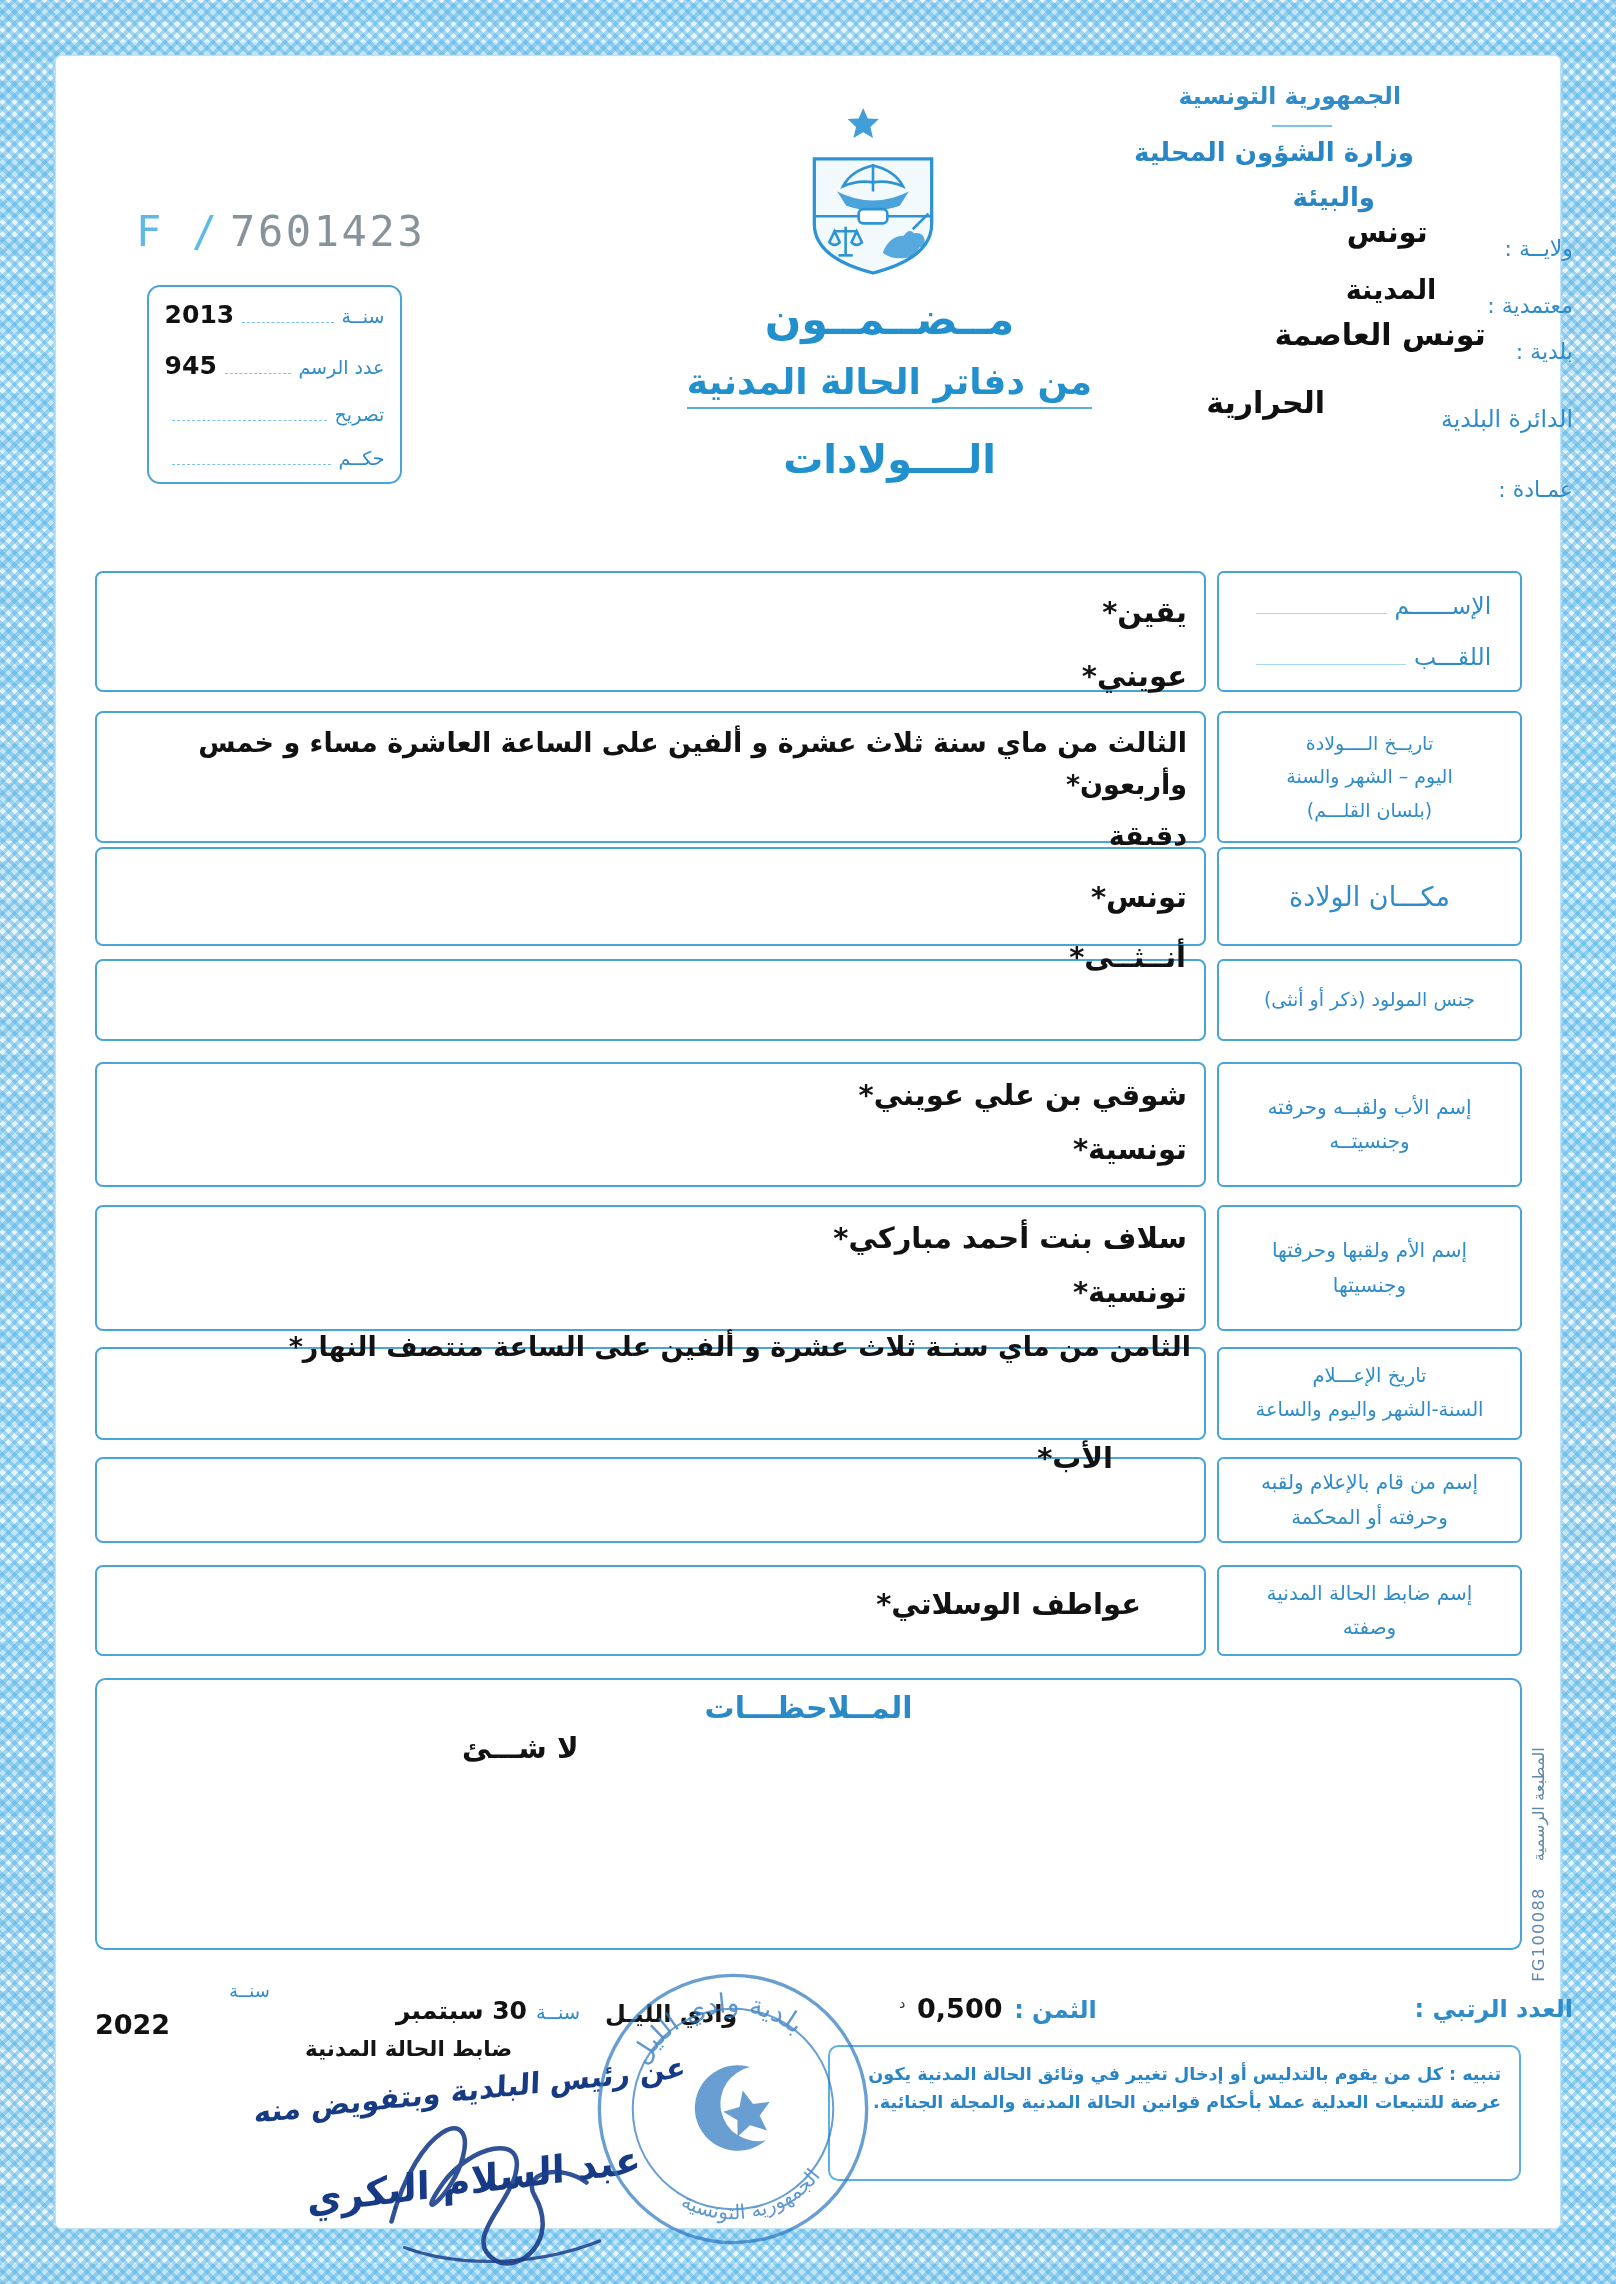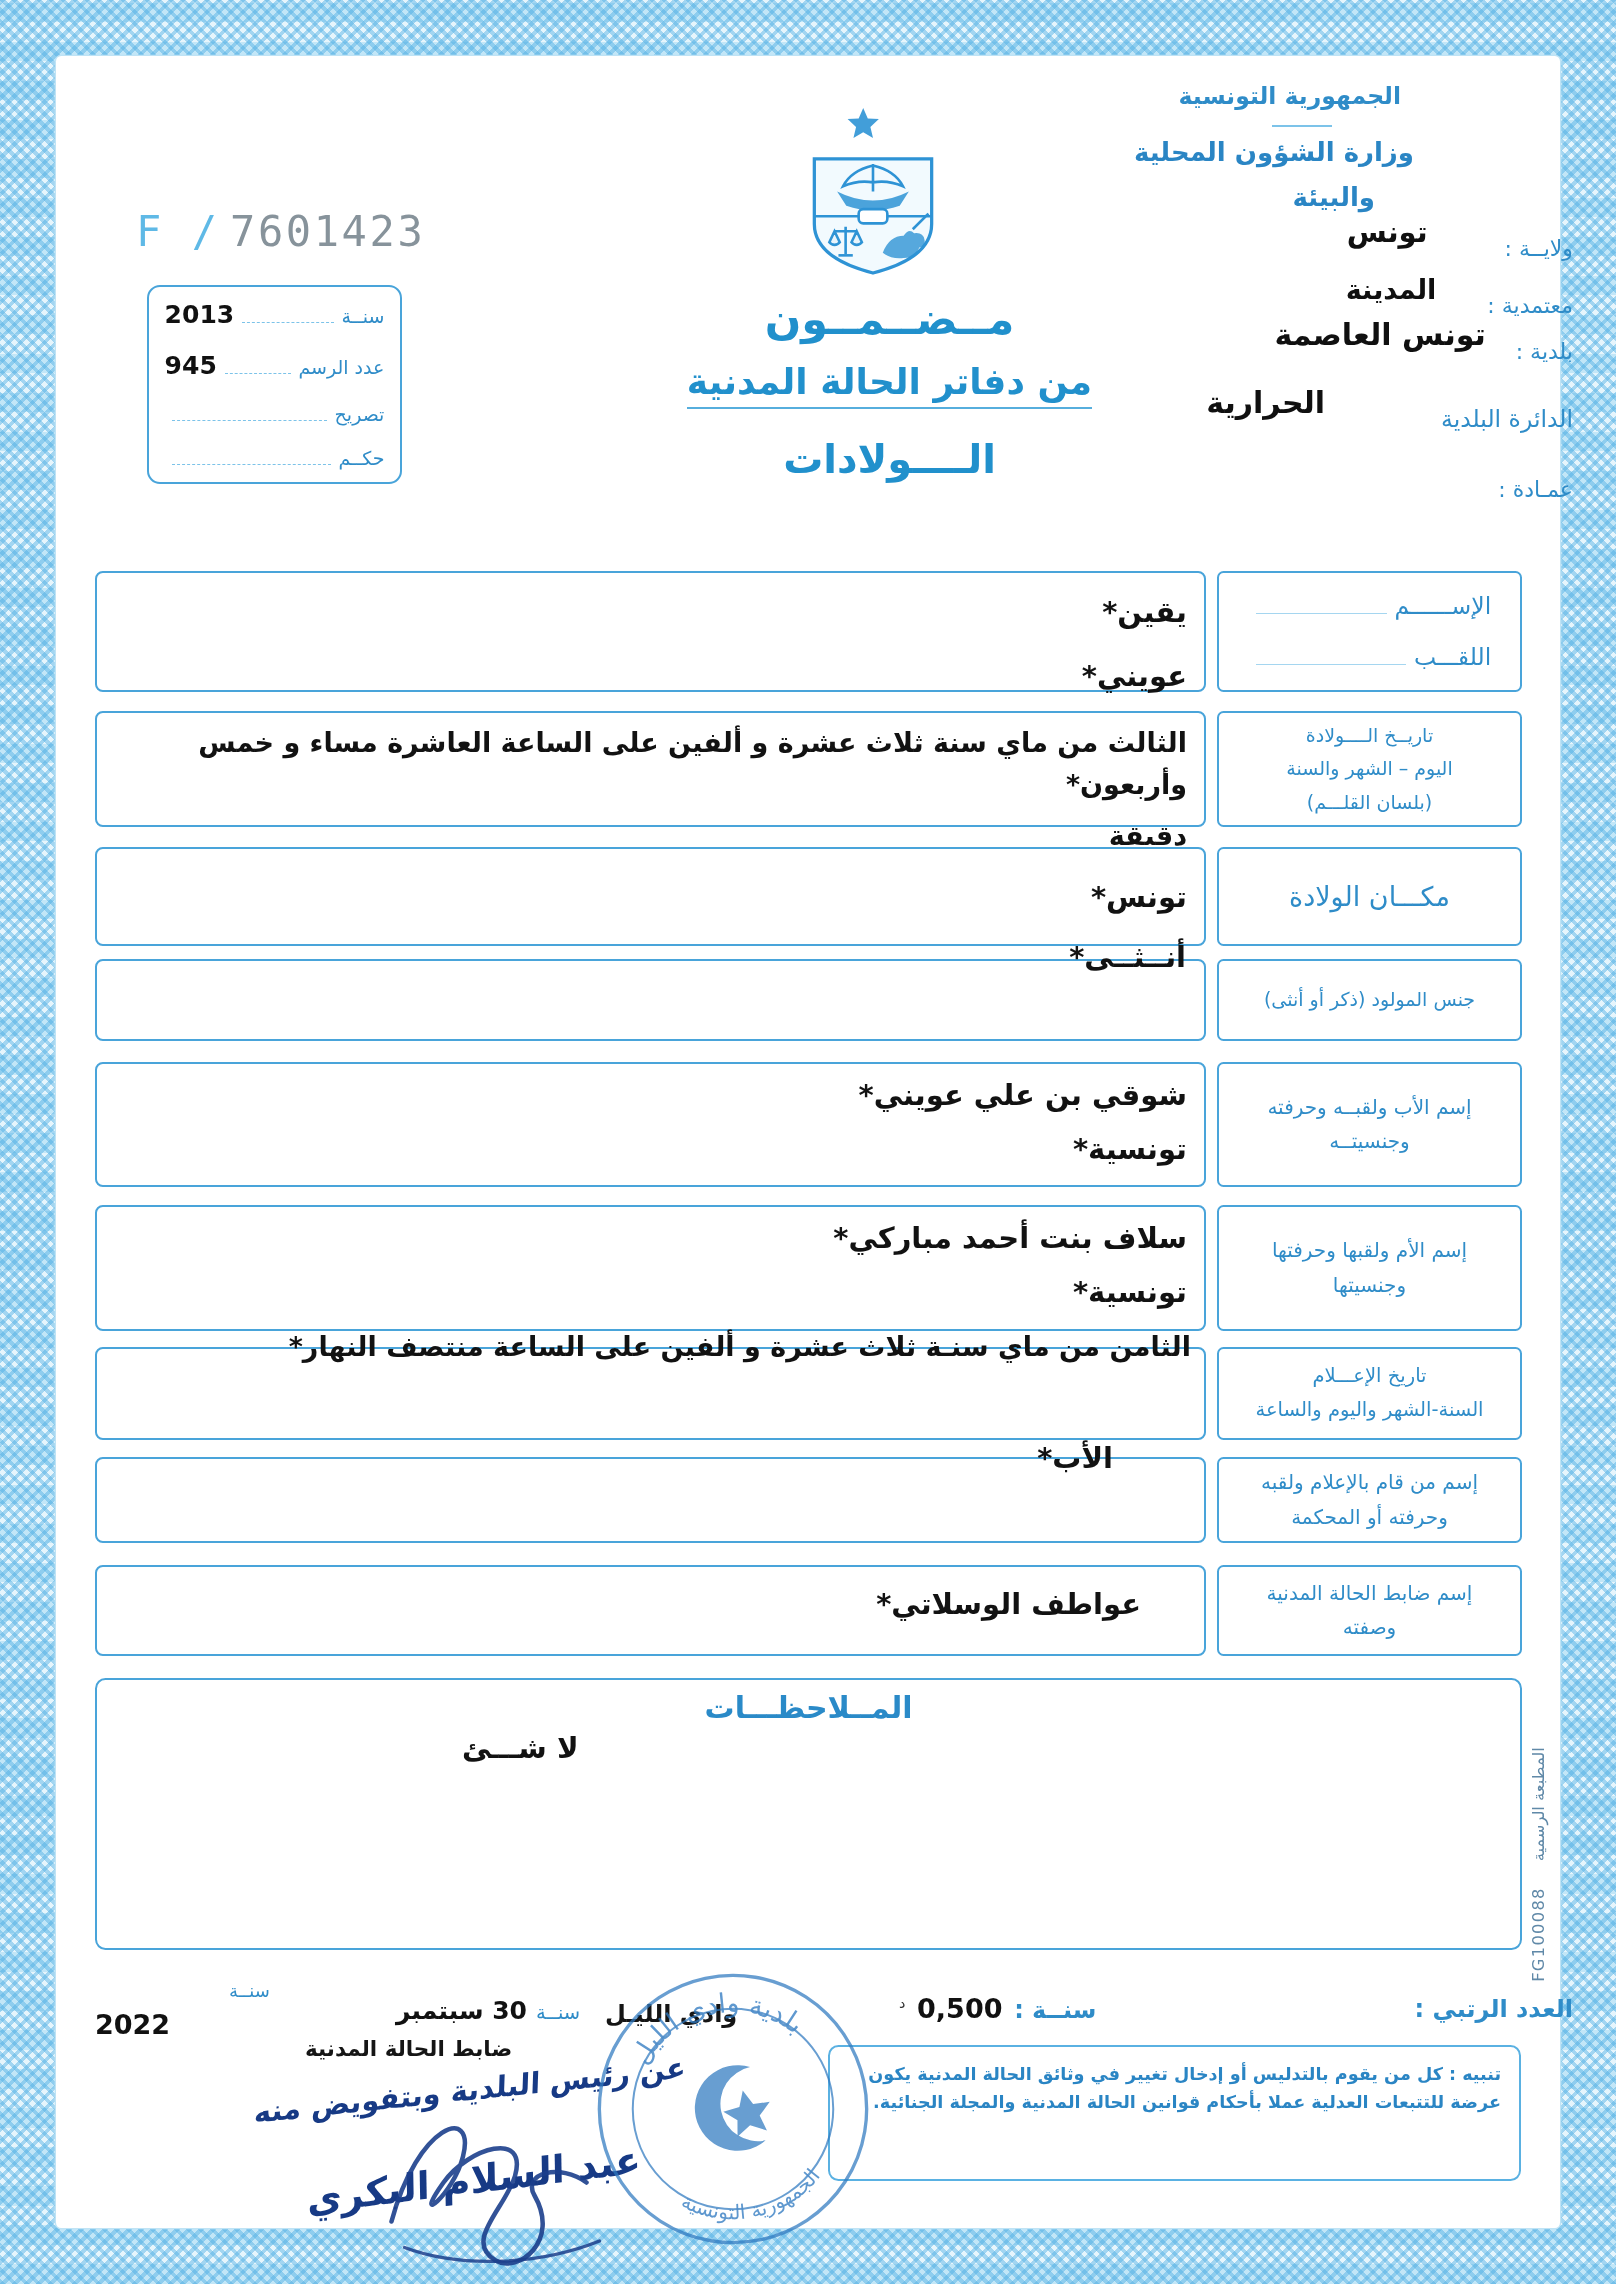--- a/index.html
+++ b/index.html
@@ -51,21 +51,21 @@
   .title-l3{font-size:40px;font-weight:700;margin-top:27px;}
 
   
   .trow{position:absolute;left:95px;width:1427px;}
   .vbox{position:absolute;left:0;top:0;width:1111px;height:100%;border:2px solid #49a4da;border-radius:7.8px;}
   .lbox{position:absolute;right:0;top:0;width:305px;height:100%;border:2px solid #49a4da;border-radius:6.5px;display:flex;flex-direction:column;justify-content:center;align-items:center;gap:3.9px;color:#2f8cc8;padding:5.2px 9px;text-align:center;}
   .lab{font-size:20px;line-height:1.55;}
   .val{font-weight:700;font-size:29px;color:#121212;text-align:right;padding:3.9px 17px 0;line-height:1.45;}
 
   .r1{top:571px;height:121px;}
-  .r2{top:711px;height:116px;}
+  .r2{top:711px;height:132px;}
   .r3{top:847px;height:99px;}
   .r4{top:959px;height:82px;}
   .r5{top:1062px;height:125px;}
   .r6{top:1205px;height:126px;}
   .r7{top:1347px;height:93px;}
   .r8{top:1457px;height:86px;}
   .r9{top:1565px;height:91px;}
 
   .r1 .val{padding-top:18px;margin-bottom:3.9px;}
   .lab-rule{display:flex;width:86%;align-items:baseline;margin:5.2px 0;}
@@ -297,21 +297,21 @@
   </div>
 
   <div class="remarks">
     <div class="remarks-title">المــلاحظـــات</div>
     <div class="remarks-val">لا شـــئ</div>
   </div>
 
   <div class="ordinal">العدد الرتبي :</div>
 
   <div class="price">
-    <span class="price-lab">سنــة :</span>
+    <span class="price-lab">الثمن :</span>
     <span class="price-val">0,500</span>
     <sup class="price-unit">د</sup>
   </div>
 
   <div class="warning">تنبيه : كل من يقوم بالتدليس أو إدخال تغيير في وثائق الحالة المدنية يكون عرضة للتتبعات العدلية عملا بأحكام قوانين الحالة المدنية والمجلة الجنائية.</div>
 
   <div class="datebox">
     <span class="date-in">سنــة</span>
     <span class="date-day">30 سبتمبر</span>
   </div>

